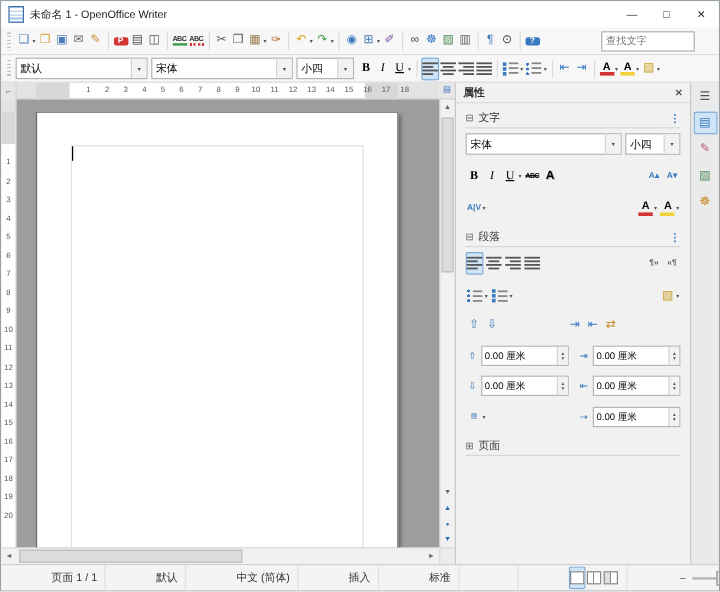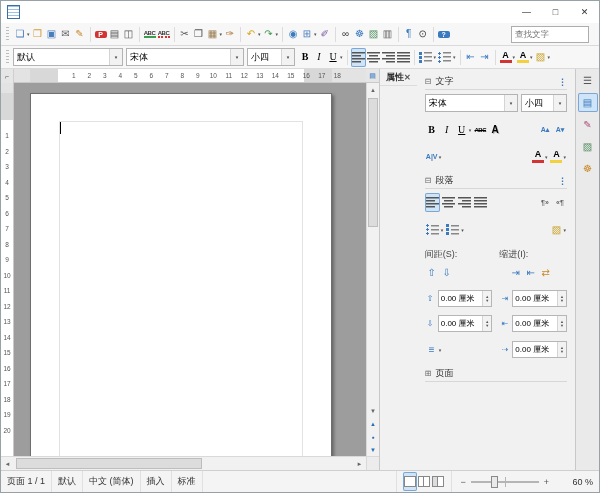--- a/index.html
+++ b/index.html
@@ -41,21 +41,21 @@
   .ic-al-c{background-size:13px 1.5px,9px 1.5px,13px 1.5px,9px 1.5px;background-position:center 0,center 3px,center 6px,center 9px;}
   .ic-al-r{background-size:13px 1.5px,9px 1.5px,13px 1.5px,9px 1.5px;background-position:right 0,right 3px,right 6px,right 9px;}
   .ic-al-j{background-size:13px 1.5px,13px 1.5px,13px 1.5px,13px 1.5px;background-position:left 0,left 3px,left 6px,left 9px;}
   .ic-ul,.ic-ol{width:14px;height:11px;background-repeat:no-repeat;}
   .ic-ul{background-image:radial-gradient(circle,#3a7abf 1.1px,transparent 1.4px),radial-gradient(circle,#3a7abf 1.1px,transparent 1.4px),radial-gradient(circle,#3a7abf 1.1px,transparent 1.4px),linear-gradient(#888,#888),linear-gradient(#888,#888),linear-gradient(#888,#888);
     background-size:3px 3px,3px 3px,3px 3px,8px 1.5px,8px 1.5px,8px 1.5px;
     background-position:0 0,0 4px,0 8px,5px .5px,5px 4.5px,5px 8.5px;}
   .ic-ol{background-image:linear-gradient(#3a7abf,#3a7abf),linear-gradient(#3a7abf,#3a7abf),linear-gradient(#3a7abf,#3a7abf),linear-gradient(#888,#888),linear-gradient(#888,#888),linear-gradient(#888,#888);
     background-size:3px 3px,3px 3px,3px 3px,8px 1.5px,8px 1.5px,8px 1.5px;
     background-position:0 0,0 4px,0 8px,5px .5px,5px 4.5px,5px 8.5px;}
-  .findbox{margin-left:auto;margin-right:6px;width:78px;height:17px;border:1px solid #adadad;font-size:8.5px;padding:0 3px;font-family:"Liberation Sans",sans-serif;}
+  .findbox{margin-left:auto;margin-right:16px;width:78px;height:17px;border:1px solid #adadad;font-size:8.5px;padding:0 3px;font-family:"Liberation Sans",sans-serif;}
   .combo{display:inline-flex;align-items:center;height:18px;background:#fff;border:1px solid #b3b3b3;margin-right:3px;}
   .ctext{flex:1;padding:0 3px;font-size:9px;white-space:nowrap;overflow:hidden;}
   .cdd{width:13px;align-self:stretch;border-left:1px solid #d4d4d4;background:#f2f2f2;display:flex;align-items:center;justify-content:center;font-size:5px;color:#444;}
   
   .workspace{flex:1;display:flex;min-height:0;}
   .leftarea{flex:1;display:flex;flex-direction:column;min-width:0;}
   .hrow{height:14px;display:flex;flex:0 0 auto;}
   .rcorner{width:13px;background:#e6e6e6;border-right:1px solid #cfcfcf;display:flex;align-items:center;justify-content:center;font-size:7px;color:#555;}
   .hruler{flex:1;position:relative;background:#e3e3e3;border-bottom:1px solid #c9c9c9;overflow:hidden;}
   .hr-page{position:absolute;left:16px;width:302px;top:0;bottom:0;background:#fff;}
@@ -80,21 +80,21 @@
   .sbtn.nav{color:#2a6db5;}
   .vtrack{flex:1;position:relative;}
   .vthumb{position:absolute;left:1px;right:1px;top:2px;height:42%;background:#dcdcdc;border:1px solid #bdbdbd;}
   .hscrollrow{height:14px;display:flex;flex:0 0 auto;}
   .hscroll{flex:1;background:#f1f1f1;border-top:1px solid #d9d9d9;display:flex;}
   .hsbtn{width:13px;display:flex;align-items:center;justify-content:center;font-size:6px;color:#666;}
   .htrack{flex:1;position:relative;}
   .hthumb{position:absolute;top:1px;bottom:1px;left:2px;width:55%;background:#dcdcdc;border:1px solid #bdbdbd;}
   .scorner{width:13px;background:#ececec;border-top:1px solid #d9d9d9;border-left:1px solid #d9d9d9;}
   
-  .sidebar{width:196px;background:#f1f1f1;border-left:1px solid #c8c8c8;display:flex;flex-direction:row;font-size:9px;flex:0 0 auto;}
+  .sidebar{width:196px;background:#f1f1f1;border-left:1px solid #c8c8c8;display:flex;flex-direction:column;font-size:9px;flex:0 0 auto;}
   .sb-header{height:17px;display:flex;align-items:center;padding:0 6px;font-weight:bold;color:#333;border-bottom:1px solid #dcdcdc;flex:0 0 auto;}
   .sb-close{margin-left:auto;font-size:8px;color:#555;}
   .sb-body{flex:1;padding:2px 8px 0 8px;overflow:hidden;display:flex;flex-direction:column;}
   .sb-sechead{display:flex;align-items:center;gap:4px;height:16px;margin-top:3px;border-bottom:1px solid #d7d7d7;}
   .exp{font-size:8px;color:#666;}
   .sb-seclabel{font-weight:normal;color:#333;}
   .more{margin-left:auto;color:#3a7abf;font-size:9px;font-weight:bold;}
   .sb-row{display:flex;align-items:center;gap:3px;margin:4px 0;}
   .rightgrp{margin-left:auto;}
   .tbgroup{display:inline-flex;align-items:center;gap:1px;}
@@ -104,38 +104,39 @@
   .sb-grid{display:flex;gap:7px;margin:4px 0;}
   .fld{display:flex;align-items:center;gap:2px;width:86px;}
   .fldic{font-size:8px;color:#3a7abf;width:11px;text-align:center;}
   .spin{flex:1;display:flex;align-items:center;height:17px;background:#fff;border:1px solid #b6b6b6;}
   .spinval{flex:1;font-size:8px;padding-left:2px;white-space:nowrap;overflow:hidden;}
   .spinarr{width:9px;align-self:stretch;border-left:1px solid #d4d4d4;display:flex;flex-direction:column;align-items:center;justify-content:center;font-size:4px;line-height:4px;color:#555;background:#f2f2f2;}
   .tabstrip{width:24px;background:#eaeaea;border-left:1px solid #c8c8c8;display:flex;flex-direction:column;align-items:center;padding-top:2px;gap:3px;flex:0 0 auto;}
   .tabstrip .tbtn{width:20px;height:19px;justify-content:center;padding:0;}
   
   .statusbar{height:22px;background:#f4f4f4;border-top:1px solid #cfcfcf;display:flex;align-items:center;font-size:9px;color:#333;flex:0 0 auto;}
-  .seg{height:100%;display:flex;align-items:center;padding:0 6px;border-right:1px solid #e0e0e0;white-space:nowrap;}
+  .seg{height:100%;display:flex;align-items:center;padding:0 6px;border-right:1px solid #e0e0e0;white-space:nowrap;margin-left:36px;}
   .seg.grow{flex:1;}
   .vl{width:9px;height:11px;border:1px solid #888;background:#fff;display:inline-block;}
   .vl2{background:linear-gradient(to right,#fff 0 4px,#888 4px 5px,#fff 5px);}
   .vl3{background:linear-gradient(to right,#ddd 0 4px,#888 4px 5px,#fff 5px);}
   .zslider{position:relative;width:68px;height:12px;margin:0 3px;}
   .ztrack{position:absolute;left:0;right:0;top:5px;height:2px;background:#b5b5b5;}
   .znotch{position:absolute;left:50%;top:1px;width:1px;height:10px;background:#b5b5b5;}
   .zthumb{position:absolute;left:30%;top:0;width:7px;height:12px;background:#e9e9e9;border:1px solid #8a8a8a;}
   .zbtn{font-size:9px;color:#555;padding:0 2px;}
 </style>
 </head>
 <body>
 
 <div class="window">
 
   <div class="titlebar">
     <span class="appicon"></span>
+    <span class="title">未命名 1 - OpenOffice Writer</span>
     <span class="wctrls">
       <span class="wctrl">—</span>
       <span class="wctrl">□</span>
       <span class="wctrl">✕</span>
     </span>
   </div>
 
 
   <div class="toolbar">
     <span class="grip"></span>
@@ -507,24 +508,20 @@
                 <span class="dd">▾</span>
               </span>
             </span>
           <span class="tbgroup rightgrp">
               <span class="tbtn">
                 <span class="tglyph" style="color: rgb(201, 162, 39);">▧</span>
                 <span class="dd">▾</span>
               </span>
             </span>
         </div>
-        <div class="sb-labels">
-          <span>间距(S):</span>
-          <span>缩进(I):</span>
-        </div>
         <div class="sb-row" style="margin-top:1px">
           <span class="tbgroup">
               <span class="tbtn">
                 <span class="tglyph" style="color: rgb(58, 122, 191);">⇧</span>
               </span>
               <span class="tbtn">
                 <span class="tglyph" style="color: rgb(58, 122, 191);">⇩</span>
               </span>
             </span>
           <span class="tbgroup" style="margin-left:52px">

